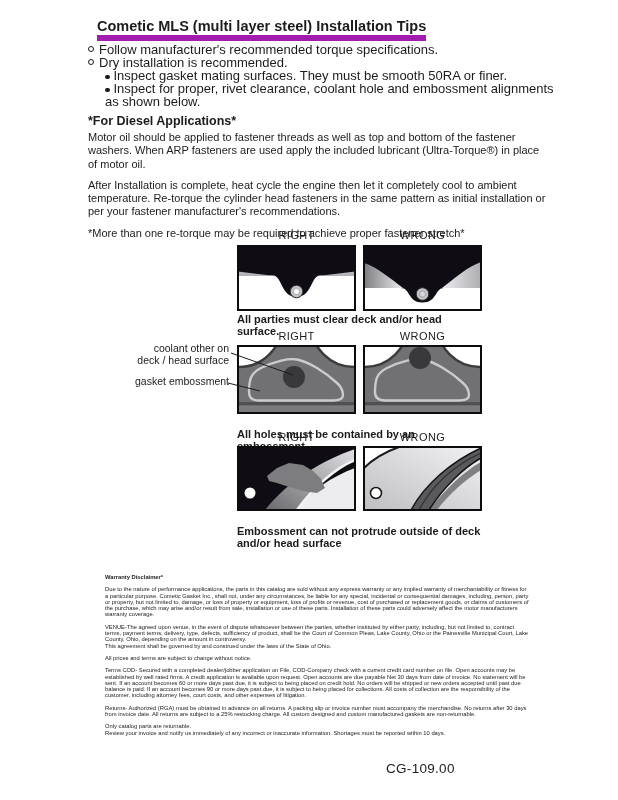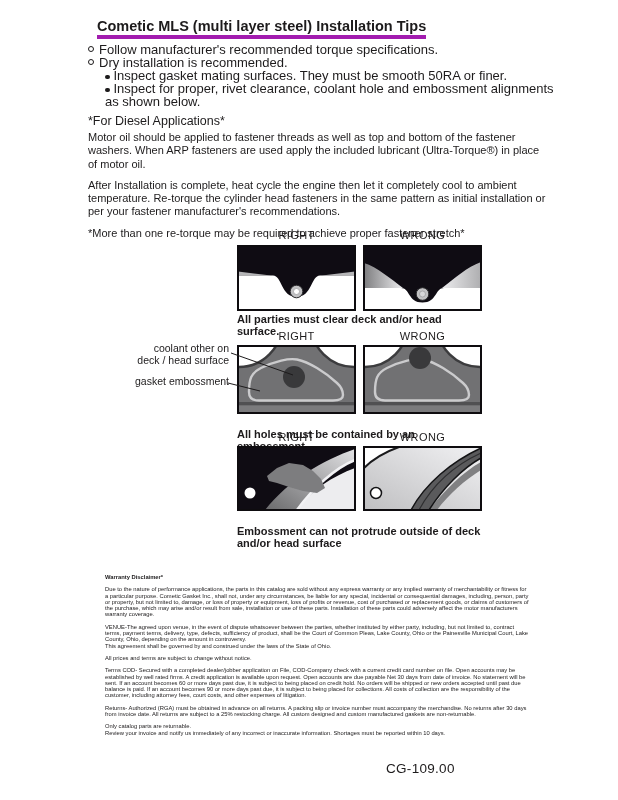--- a/index.html
+++ b/index.html
@@ -2,33 +2,33 @@
 <html><head>
 <meta charset="utf-8">
 <style>
   html,body { margin:0; padding:0; background:#ffffff; }
   .page {
     position:relative; width:618px; height:800px; background:#ffffff;
     font-family:"Liberation Sans", sans-serif; color:#1d1b1c; overflow:hidden;
   }
   .title {
     position:absolute; left:97px; top:18px; font-size:14.5px; font-weight:bold;
-    border-bottom:4px solid #a21caf; padding-bottom:1px; white-space:nowrap;
+    border-bottom:6px solid #a21caf; padding-bottom:1px; white-space:nowrap;
   }
   .bullets { position:absolute; left:88px; top:43px; width:470px; font-size:13px; line-height:13px; }
   .main-bullet::before {
     content:""; display:inline-block; width:4px; height:4px; border:1px solid #1d1b1c;
     border-radius:50%; margin-right:5px; vertical-align:2px;
   }
   .sub-bullet { margin-left:17px; }
   .sub-bullet::before {
     content:""; display:inline-block; width:4.5px; height:4.5px; background:#1d1b1c;
     border-radius:50%; margin-right:4px; vertical-align:1px;
   }
-  .diesel-heading { position:absolute; left:88px; top:114px; font-size:12.5px; font-weight:normal; }
+  .diesel-heading { position:absolute; left:88px; top:114px; font-size:12.5px; font-weight:bold; }
   .diesel-body { position:absolute; left:88px; top:131px; width:458px; font-size:11px; line-height:13.3px; }
   .diesel-body p { margin:0 0 8px 0; }
 
   .fig-row { position:absolute; left:237px; width:246px; }
   .row1 { top:229px; } .row2 { top:330px; } .row3 { top:431px; }
   .fig-labels { display:flex; height:14px; }
   .fig-label { width:119px; text-align:center; font-weight:normal; font-size:11px; letter-spacing:0.4px; }
   .fig-label.wrong { margin-left:7px; }
   .fig-boxes { display:flex; gap:7px; margin-top:2px; }
   .fig-boxes svg { display:block; }

